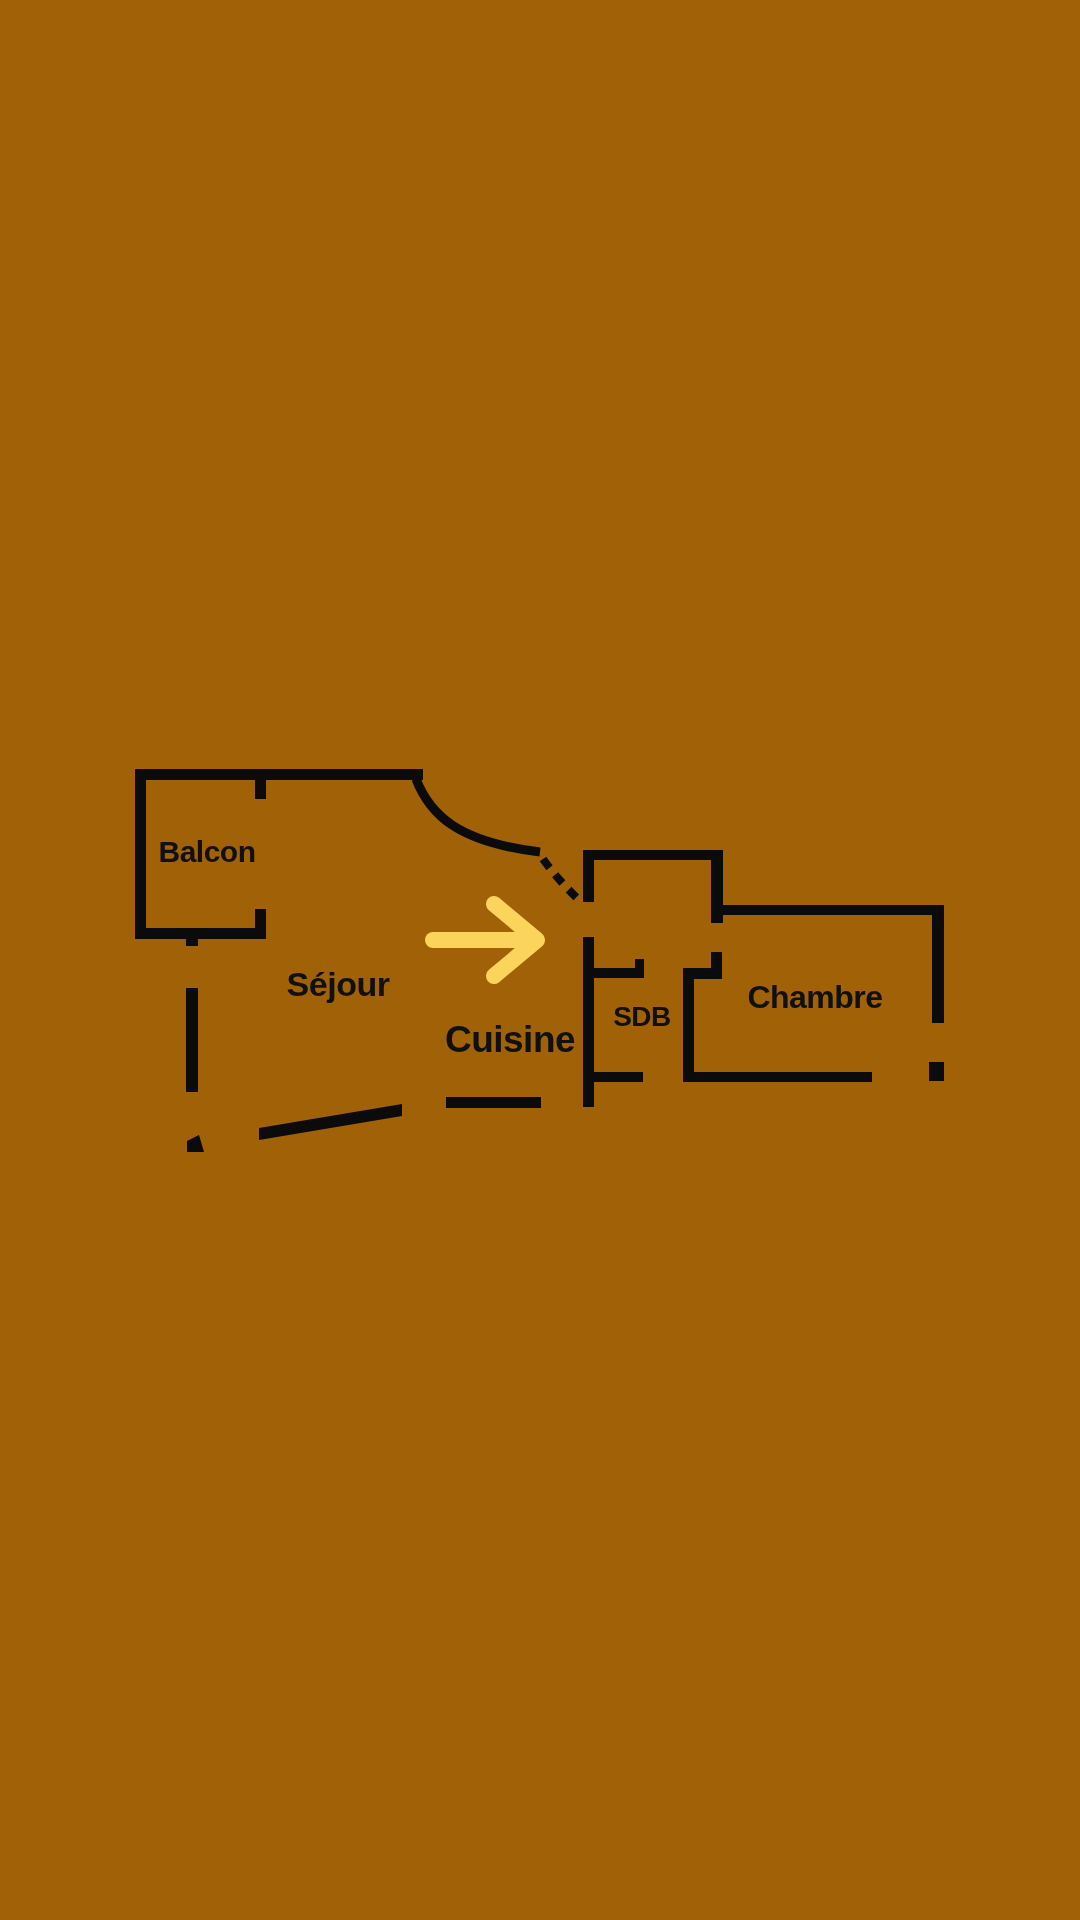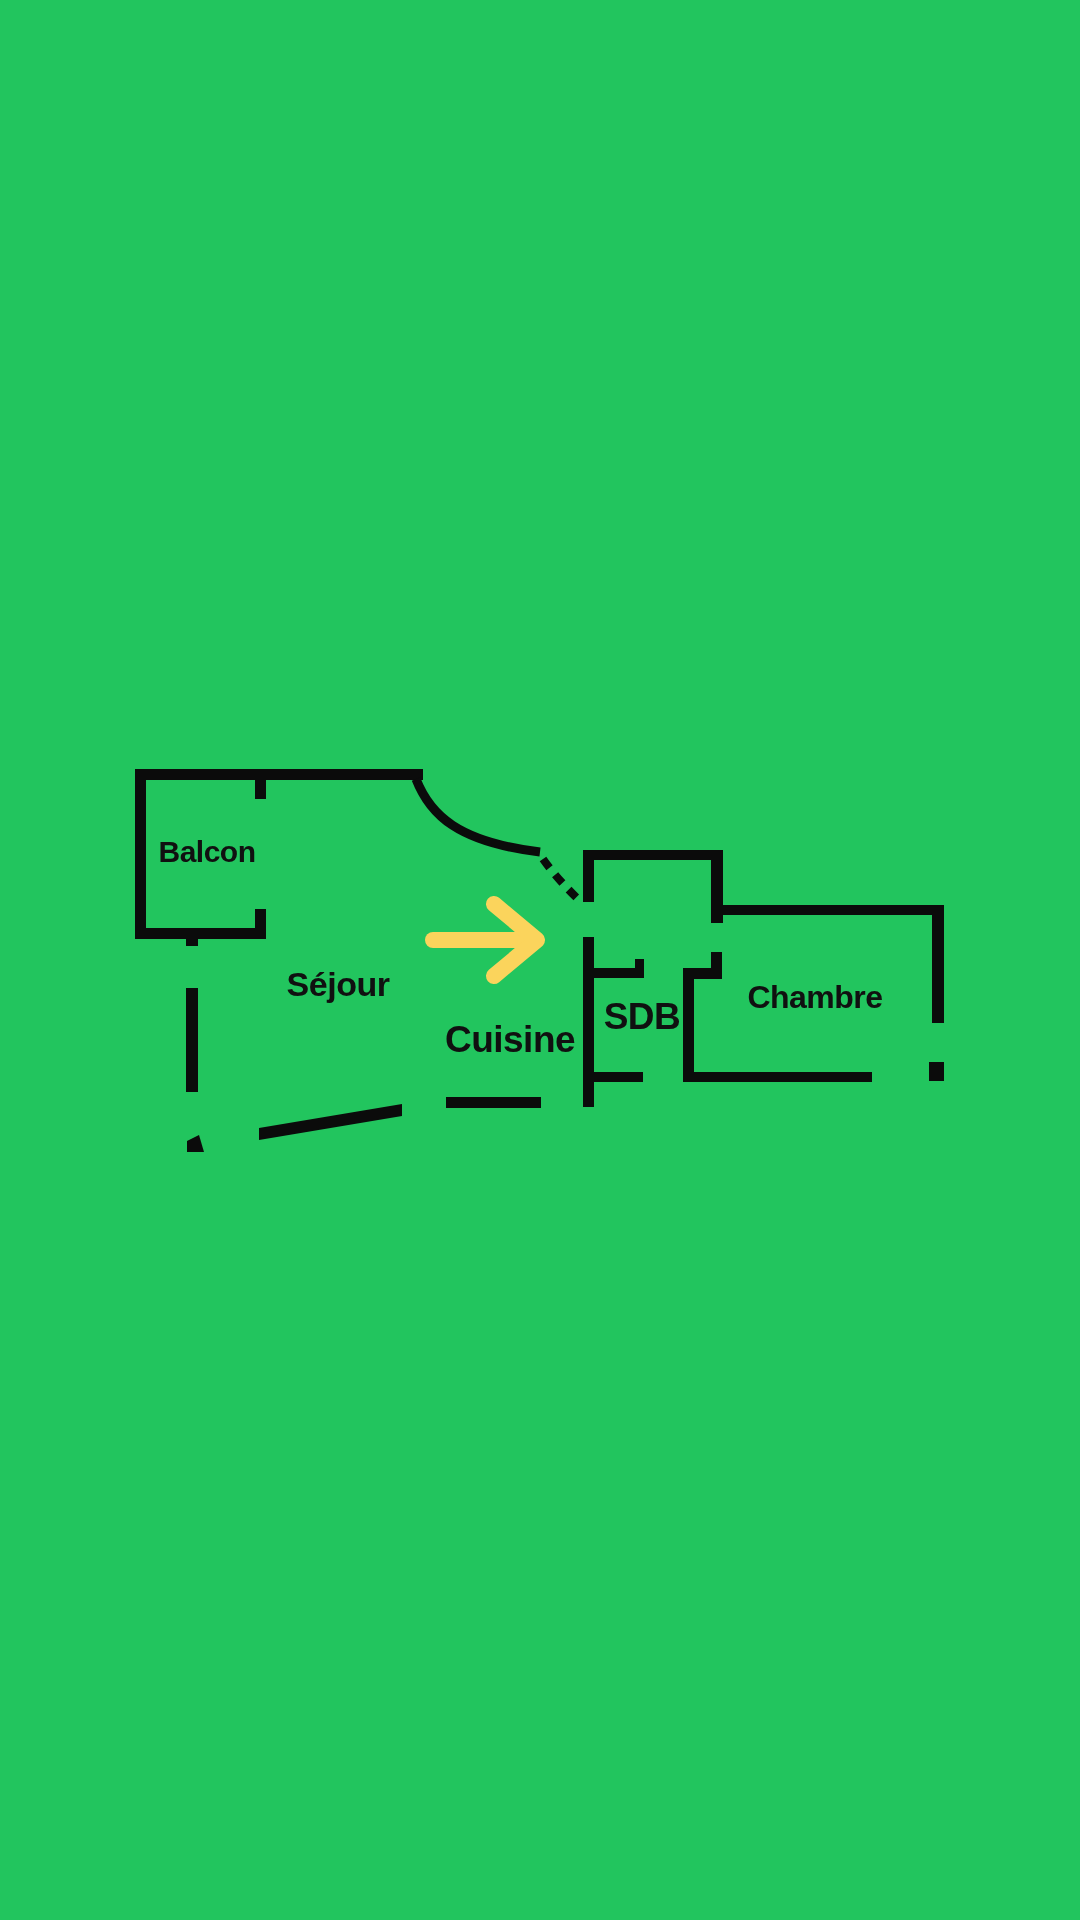--- a/index.html
+++ b/index.html
@@ -4,21 +4,21 @@
 <style>
   html, body {
     margin: 0;
     padding: 0;
     background: #ffffff;
   }
   .screen {
     position: relative;
     width: 1080px;
     height: 1920px;
-    background: #22c55e;
+    background: #a16207;
     overflow: hidden;
     font-family: "Liberation Sans", "DejaVu Sans", sans-serif;
   }
   .plan-svg {
     position: absolute;
     left: 0;
     top: 0;
     width: 1080px;
     height: 1920px;
   }
@@ -27,21 +27,21 @@
     transform: translate(-50%, -50%);
     font-weight: 700;
     color: #101010;
     letter-spacing: -0.5px;
     white-space: nowrap;
     user-select: none;
   }
   .lbl-balcon  { left: 207px; top: 852px;  font-size: 30px; }
   .lbl-sejour  { left: 338px; top: 984px;  font-size: 34px; }
   .lbl-cuisine { left: 510px; top: 1040px; font-size: 37px; text-align: center; }
-  .lbl-sdb     { left: 642px; top: 1017px; font-size: 37px; }
+  .lbl-sdb     { left: 642px; top: 1017px; font-size: 28px; }
   .lbl-chambre { left: 815px; top: 997px;  font-size: 32px; }
 </style>
 </head>
 <body>
 
 <div class="screen">
 
   <svg class="plan-svg" viewBox="0 0 1080 1920" xmlns="http://www.w3.org/2000/svg">
 
     <g fill="#0b0b0b">

